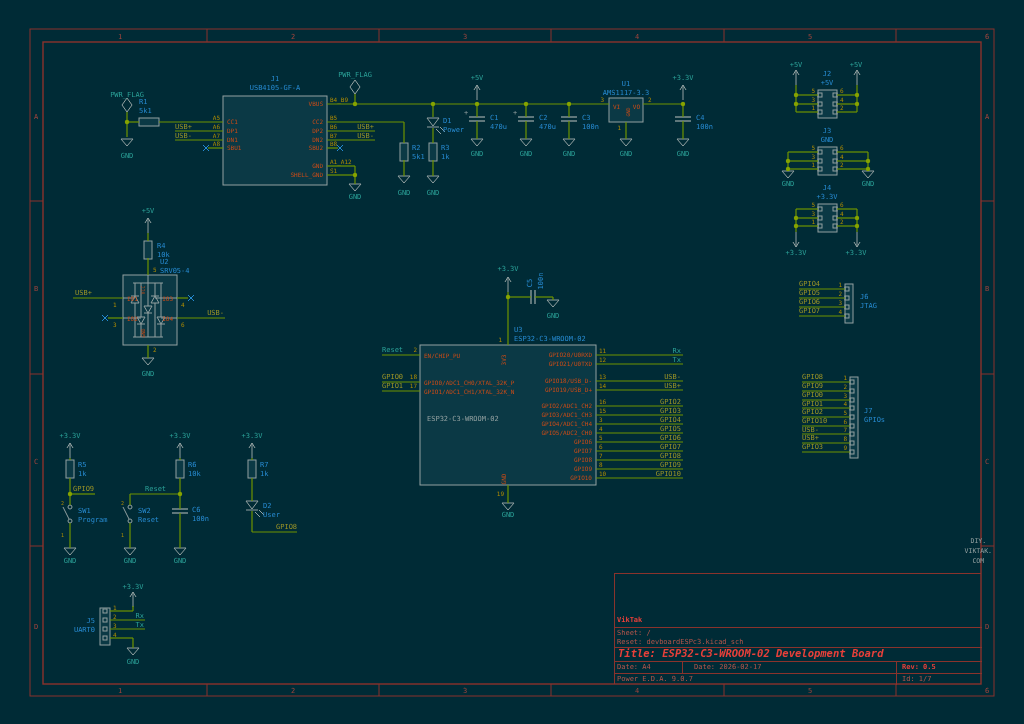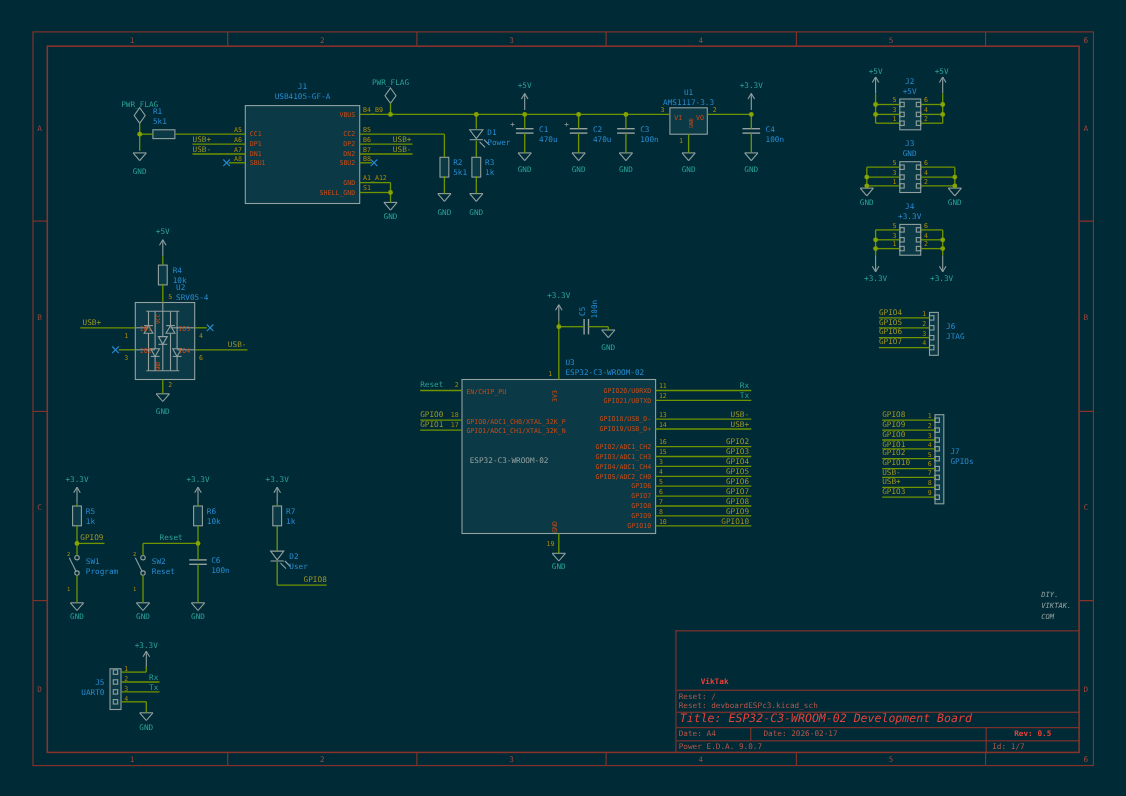--- a/index.html
+++ b/index.html
@@ -4,24 +4,24 @@
 <style>
   html,body{margin:0;padding:0;background:#002b36;}
   #sheet{position:relative;width:1024px;height:724px;background:#002b36;overflow:hidden;
          font-family:"DejaVu Sans Mono","Liberation Mono",monospace;}
   svg{position:absolute;left:0;top:0;}
   svg text{font-family:"DejaVu Sans Mono","Liberation Mono",monospace;}
   #tb{position:absolute;left:614px;top:573px;width:367px;height:111px;
       border-left:1px solid #8a332c;border-top:1px solid #8a332c;box-sizing:border-box;}
   .tbline{position:absolute;background:#8a332c;}
   .tbtext{position:absolute;white-space:nowrap;color:#b5564b;font-size:7px;line-height:9px;}
-  .tbbright{color:#e8403a;font-weight:bold;margin-left:20px;}
-  .tbtitle{font-size:10.5px;font-weight:normal;font-style:italic;color:#e8403a;}
-  #watermark{position:absolute;right:50px;top:536px;text-align:left;color:#93a1a1;
-             font-size:6.5px;line-height:10px;font-style:italic;}
+  .tbbright{color:#e8403a;font-weight:bold;}
+  .tbtitle{font-size:10.5px;font-weight:bold;font-style:italic;color:#e8403a;}
+  #watermark{position:absolute;right:32px;top:536px;text-align:center;color:#93a1a1;
+             font-size:6.5px;line-height:10px;}
 </style>
 </head>
 <body>
 
 <div id="sheet">
   <svg id="canvas" width="1024" height="724">
       <rect x="30" y="29" width="964" height="667" fill="none" stroke="#8a332c" stroke-width="1"></rect>
       <rect x="43" y="42" width="938" height="642" fill="none" stroke="#8a332c" stroke-width="1.4"></rect>
       <line x1="207" y1="29" x2="207" y2="42" stroke="#8a332c" stroke-width="1"></line>
       <line x1="207" y1="684" x2="207" y2="696" stroke="#8a332c" stroke-width="1"></line>
@@ -648,21 +648,21 @@
     </svg>
 
   <div id="tb">
     <div class="tbline" style="left:0;top:53px;width:367px;height:1px"></div>
     <div class="tbline" style="left:0;top:73px;width:367px;height:1px"></div>
     <div class="tbline" style="left:0;top:87px;width:367px;height:1px"></div>
     <div class="tbline" style="left:0;top:99px;width:367px;height:1px"></div>
     <div class="tbline" style="left:67px;top:87px;width:1px;height:12px"></div>
     <div class="tbline" style="left:281px;top:87px;width:1px;height:24px"></div>
     <div class="tbtext tbbright" style="left:2px;top:42px">VikTak</div>
-    <div class="tbtext" style="left:2px;top:55px">Reset: /</div>
+    <div class="tbtext" style="left:2px;top:55px">Sheet: /</div>
     <div class="tbtext" style="left:2px;top:64px">Reset: devboardESPc3.kicad_sch</div>
     <div class="tbtext tbtitle" style="left:3px;top:75px">Title: ESP32-C3-WROOM-02 Development Board</div>
     <div class="tbtext" style="left:2px;top:89px">Date: A4</div>
     <div class="tbtext" style="left:79px;top:89px">Date: 2026-02-17</div>
     <div class="tbtext tbbright" style="left:287px;top:89px">Rev: 0.5</div>
     <div class="tbtext" style="left:2px;top:101px">Power E.D.A. 9.0.7</div>
     <div class="tbtext" style="left:287px;top:101px">Id: 1/7</div>
   </div>
 
   <div id="watermark">

